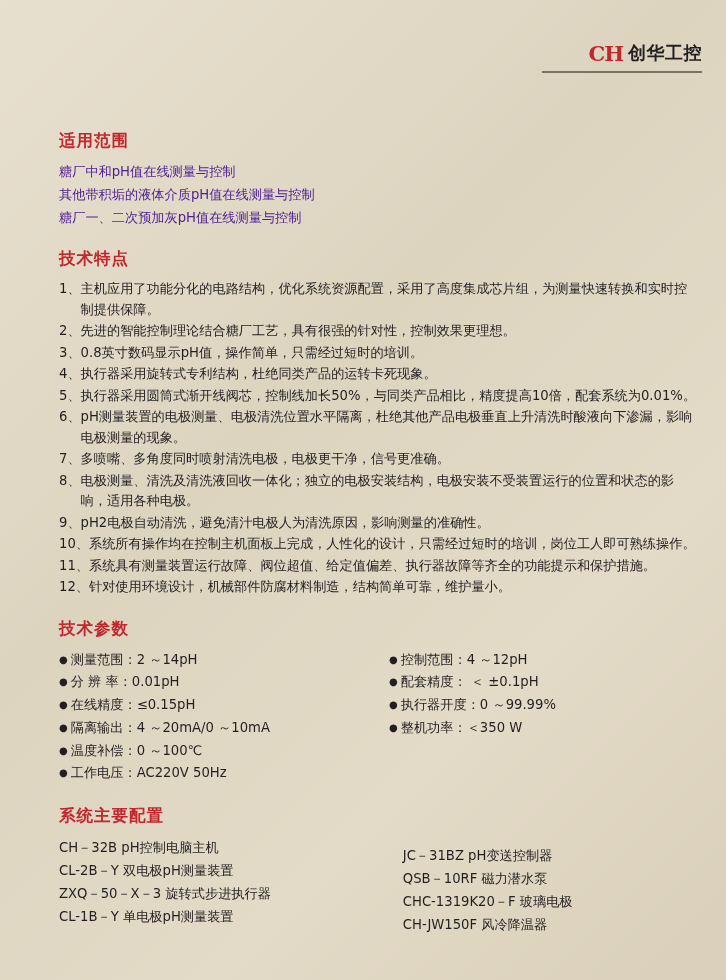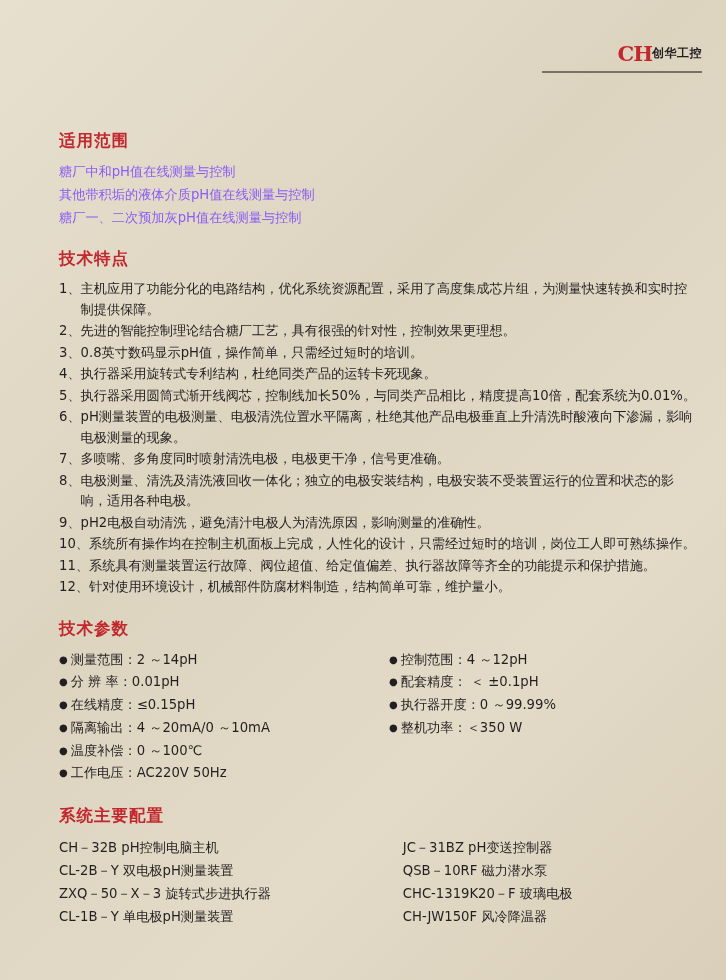--- a/index.html
+++ b/index.html
@@ -21,32 +21,33 @@
     position: absolute;
     top: 40px;
     right: 24px;
     width: 160px;
     height: 38px;
   }
   .logo-row {
     display: flex;
     align-items: center;
     justify-content: flex-end;
+    gap: 5px;
     height: 26px;
   }
   .logo-mark {
     font-family: "DejaVu Serif", "Liberation Serif", serif;
     font-size: 21px;
     font-weight: bold;
     color: #c1272d;
     line-height: 1;
     letter-spacing: -1px;
   }
   .logo-text {
-    font-size: 12px;
+    font-size: 18px;
     font-weight: bold;
     color: #231f20;
     letter-spacing: 0.5px;
   }
   .logo-rule {
     margin-top: 5px;
     height: 2px;
     background: #7a7164;
     width: 160px;
   }
@@ -65,21 +66,21 @@
     color: #c1272d;
     margin: 0 0 9px 0;
     letter-spacing: 1px;
   }
   .section {
     margin-bottom: 20px;
   }
   .line {
     font-size: 13.2px;
     line-height: 21px;
-    color: #8b5cf6;
+    color: #4c1d95;
     margin: 0 0 2px 0;
   }
 
   
   .feature {
     display: flex;
     font-size: 13.2px;
     line-height: 20.5px;
     margin-bottom: 1px;
   }
@@ -119,20 +120,21 @@
     display: flex;
     width: 100%;
     gap: 24px;
   }
   .config-col {
     width: 50%;
     box-sizing: border-box;
   }
   .config-col.right {
     padding-left: 12px;
+    margin-top: 8px;
   }
   .config-item {
     font-size: 13.2px;
     line-height: 23px;
     white-space: nowrap;
   }
 </style>
 </head>
 <body>
 

